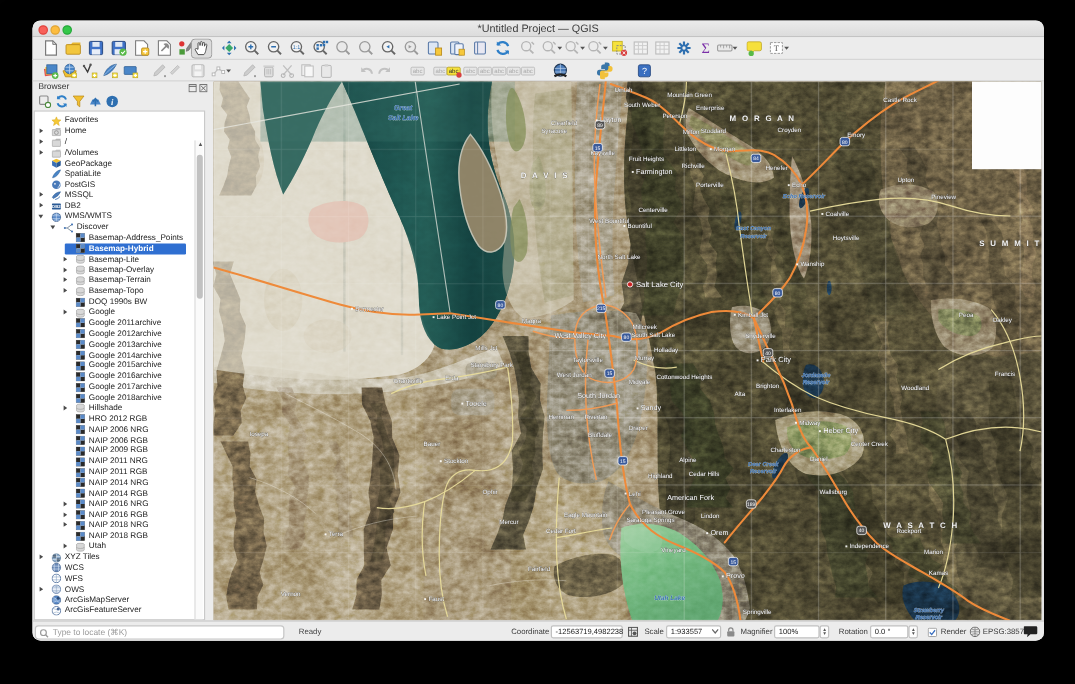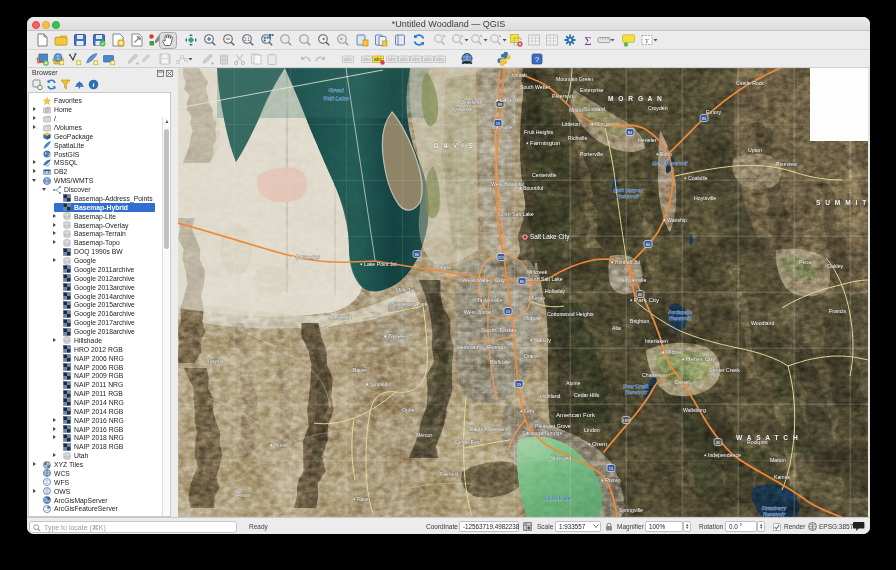--- a/index.html
+++ b/index.html
@@ -31,21 +31,21 @@
 #locate{position:absolute;left:2px;top:2.5px;width:208px;height:12px;background:#fff;border:1px solid #c6c6c6;border-radius:3px;color:#9a9a9a;font-size:7px;line-height:11px;padding-left:14px}
 .sblbl{position:absolute;top:5px}
 .sbbox{position:absolute;top:2.5px;height:11px;background:#fff;border:1px solid #c0c0c0;border-radius:2px;font-size:6.3px;line-height:10px;color:#222;padding-left:3px}
 .spin{position:absolute;width:8px;height:11px;top:2.5px;background:#fdfdfd;border:1px solid #c0c0c0;border-radius:2px}
 </style></head><body>
 <div id="win">
 <div id="titlebar">
 <div class="tl" style="left:4.5px;background:#f8615a;border:0.5px solid #e1443e"></div>
 <div class="tl" style="left:14.5px;background:#fdbd40;border:0.5px solid #e0a535"></div>
 <div class="tl" style="left:24.5px;background:#34c84a;border:0.5px solid #24a83a"></div>
-<div id="title">*Untitled Woodland — QGIS</div>
+<div id="title">*Untitled Project — QGIS</div>
 </div>
     <div id="tb1">
       <svg class="ic" style="left:8px;" width="14" height="14" viewBox="0 0 14 14">
         <path d="M3,1 h6 l3,3 v9 h-9 z" fill="#fff" stroke="#7a7a7a" stroke-width="1"></path>
         <path d="M9,1 l3,3 h-3 z" fill="#d8d8d8" stroke="#7a7a7a" stroke-width="0.8"></path>
       </svg>
       <svg class="ic" style="left:27px;" width="14" height="14" viewBox="0 0 14 14">
         <path d="M1,4 h4 l1.5,-1.5 h6.5 v2 h-12 z" fill="#e8b830"></path>
         <rect x="1" y="4.2" width="12" height="8" rx="1" fill="#f2c63d" stroke="#b8891a" stroke-width="0.7"></rect>
       </svg>

